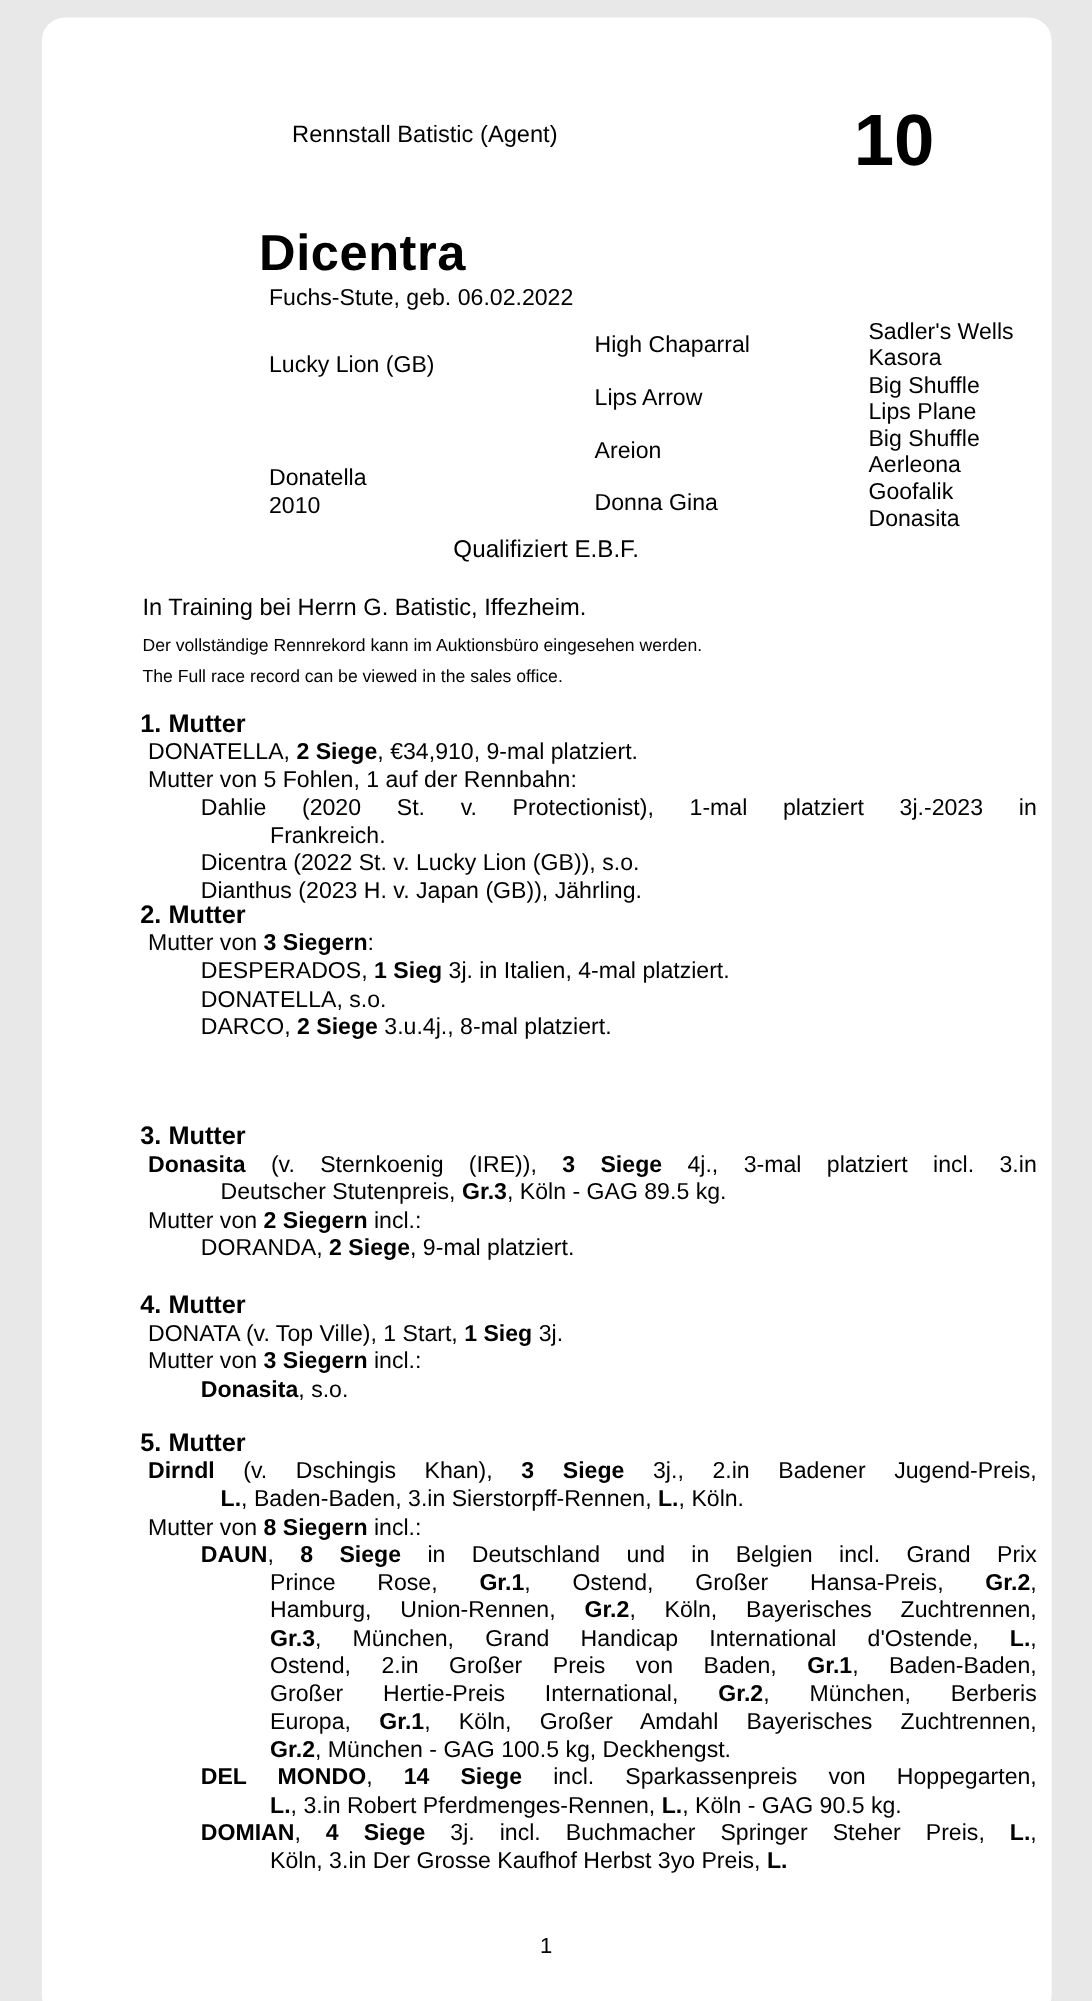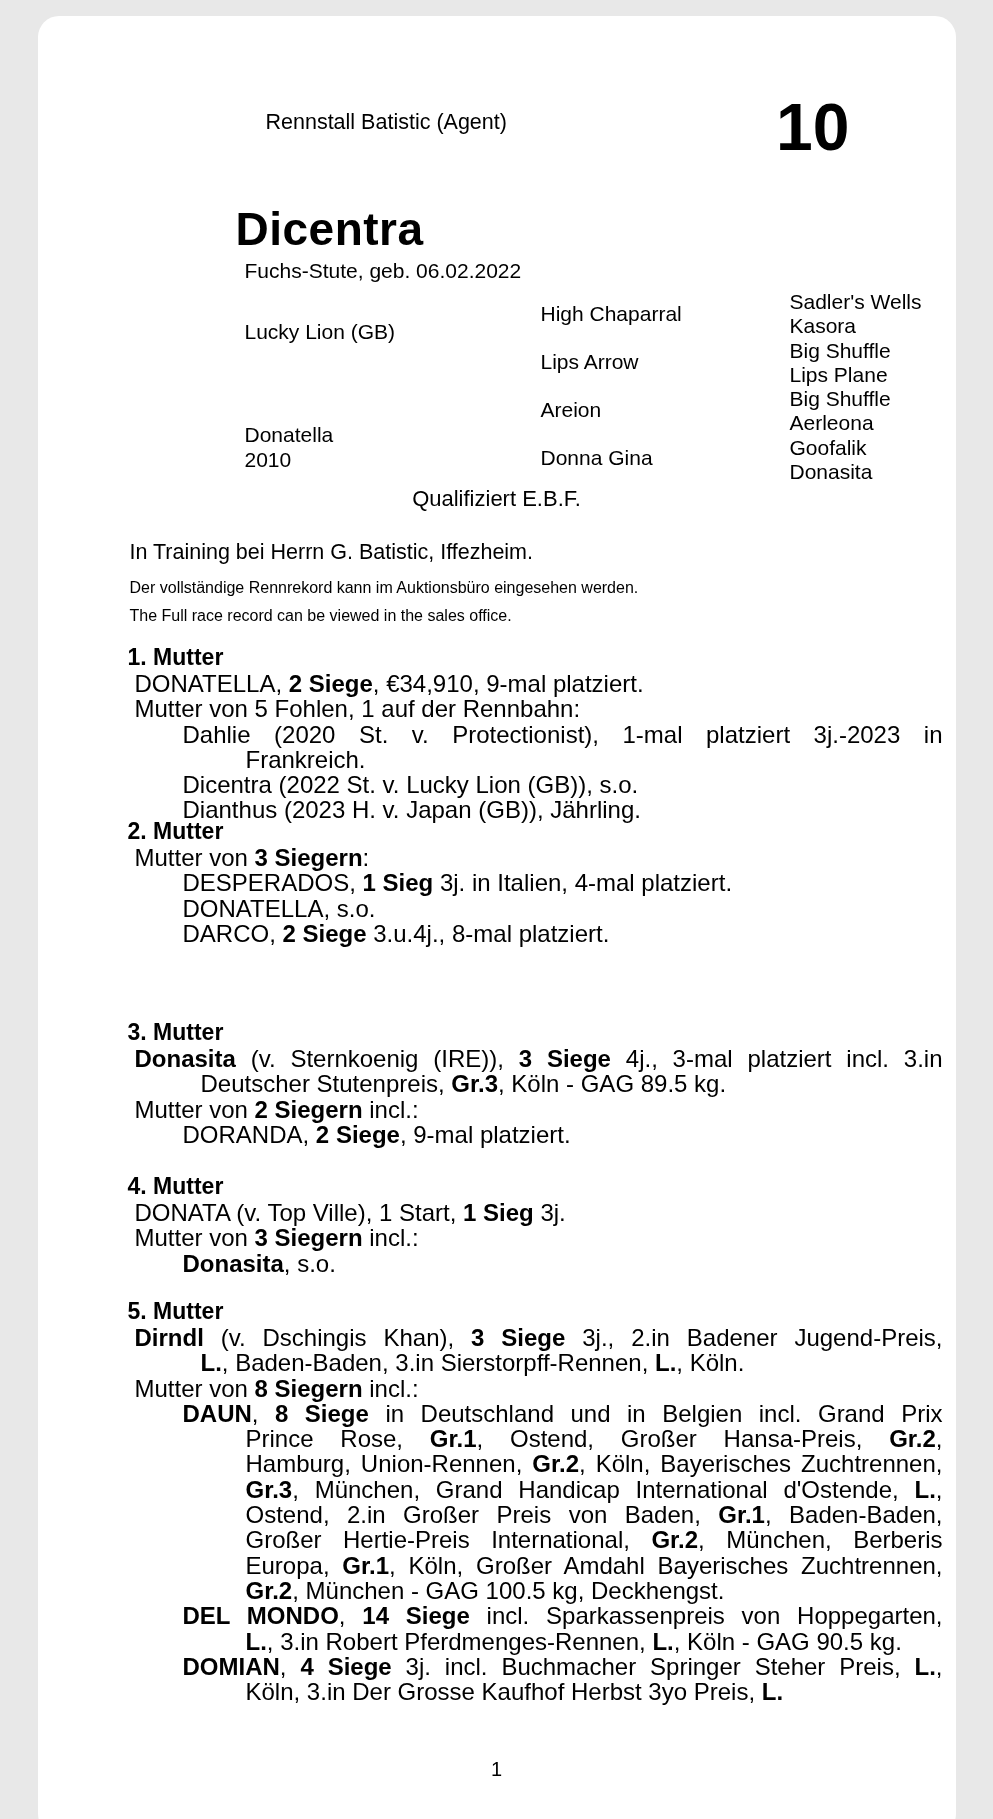--- a/index.html
+++ b/index.html
@@ -31,21 +31,21 @@
   .record    { position:absolute; left:92px; top:558px; font-size:16px; line-height:27.5px; }
   
   #sections { position:absolute; left:90px; top:0; width:815px; }
   .section { position:absolute; left:0; width:100%; }
   .section:nth-child(1) { top:628px; }
   .section:nth-child(2) { top:802px; }
   .section:nth-child(3) { top:1003px; }
   .section:nth-child(4) { top:1157px; }
   .section:nth-child(5) { top:1282px; }
   .sec-title { font-size:23px; font-weight:bold; line-height:27px; }
-  .ln { font-size:24px; line-height:25.3px; text-align:justify; text-align-last:justify; white-space:normal; }
+  .ln { font-size:21px; line-height:25.3px; text-align:justify; text-align-last:justify; white-space:normal; }
   .ln.last { text-align-last:left; }
   .ln.i0.first { margin-left:7px; }
   .ln.i0.cont  { margin-left:73px; }
   .ln.i1.first { margin-left:55px; }
   .ln.i1.cont  { margin-left:118px; }
   .ln b { font-weight:bold; }
   
   .page-number { position:absolute; left:0; right:0; top:1742px; text-align:center; font-size:20px; }
 </style>
 </head>

